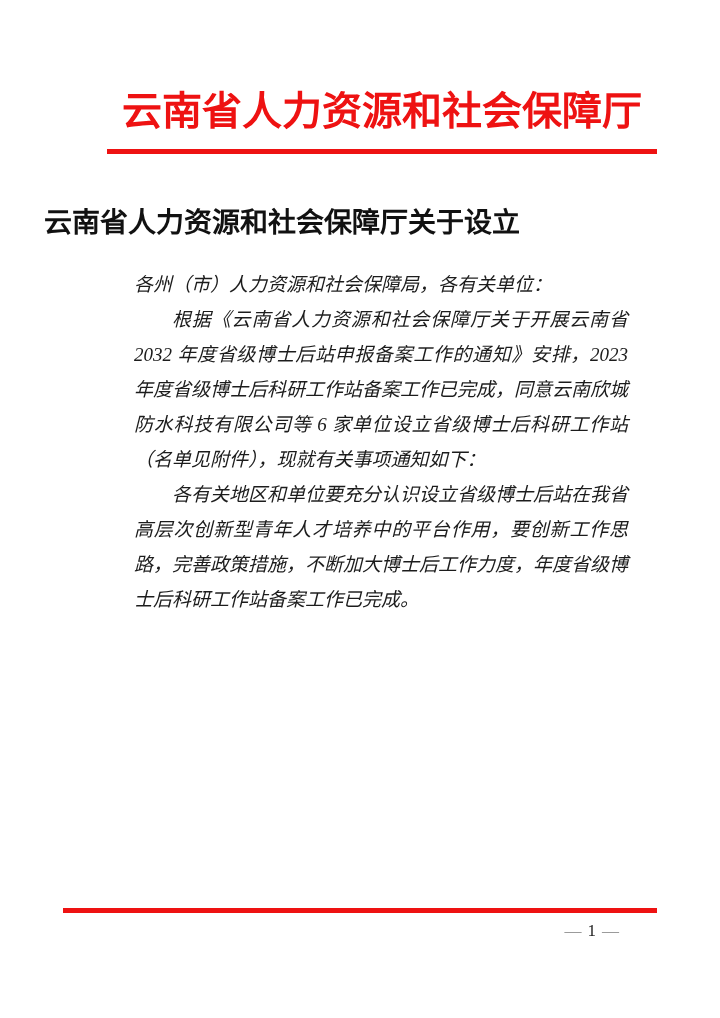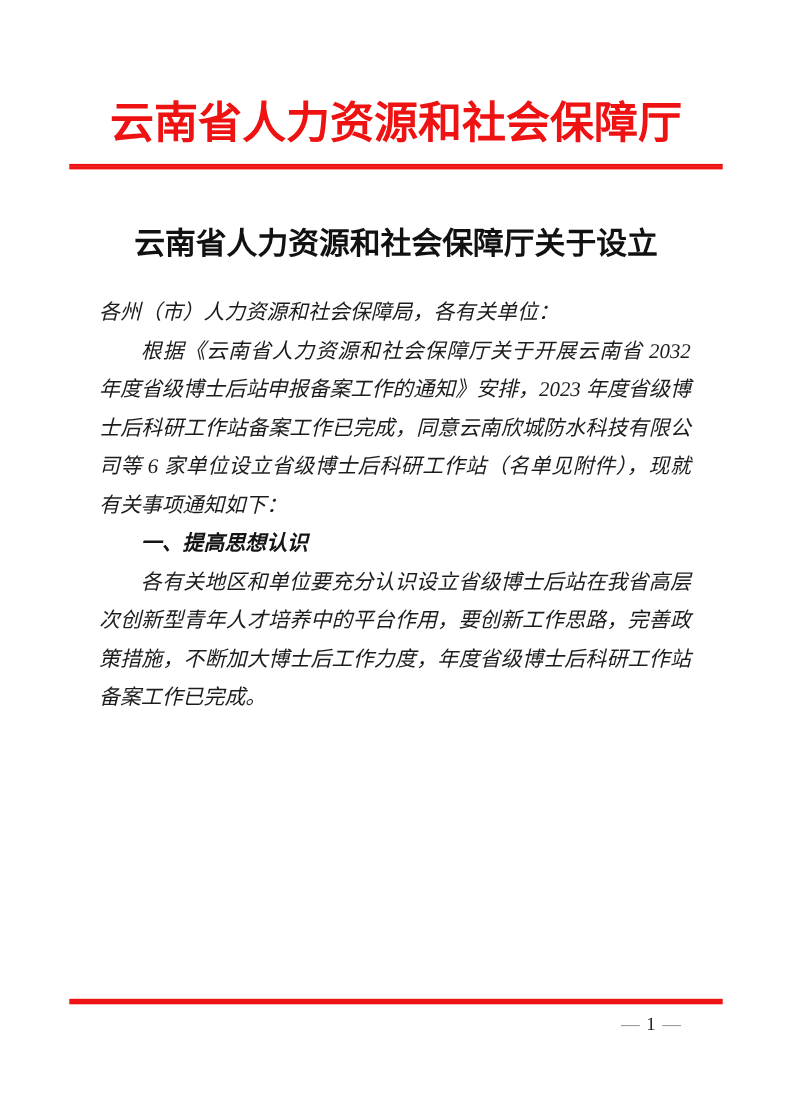--- a/index.html
+++ b/index.html
@@ -13,20 +13,21 @@
     width:720px;height:1018px;
     font-family:"Liberation Serif","DejaVu Serif",serif;
     color:var(--text);
     position:relative;
     overflow:hidden;
   }
   .page{
     width:720px;height:748px;
     background:#ffffff;
     position:relative;
+    padding-left:44px;
   }
   
   .masthead{
     padding-top:92px;
     text-align:center;
   }
   .masthead-title{
     color:var(--accent);
     font-size:40px;
     line-height:40px;
@@ -37,21 +38,21 @@
   
   .red-rule{
     margin:17px 63px 0 63px;
     height:2px;
     border-top:2px solid var(--accent);
     border-bottom:3px solid var(--accent);
   }
   
   .doc-title{
     margin-top:50px;
-    text-align:center;
+    text-align:left;
     font-weight:700;
     font-size:28px;
     line-height:38px;
     color:#111;
   }
   
   .doc-body{
     margin:25px 92px 0 90px;
     font-size:19px;
     line-height:35px;
@@ -108,21 +109,20 @@
 
   <div class="doc-title">
     <div>云南省人力资源和社会保障厅关于设立</div>
   </div>
 
   <div class="doc-body">
     <p class="salutation">各州（市）人力资源和社会保障局，各有关单位：</p>
 
     <p class="para">根据《云南省人力资源和社会保障厅关于开展云南省 2032 年度省级博士后站申报备案工作的通知》安排，2023 年度省级博士后科研工作站备案工作已完成，同意云南欣城防水科技有限公司等 6 家单位设立省级博士后科研工作站（名单见附件），现就有关事项通知如下：</p>
 
-    <p class="section-heading">一、提高思想认识</p>
 
     <p class="para">各有关地区和单位要充分认识设立省级博士后站在我省高层次创新型青年人才培养中的平台作用，要创新工作思路，完善政策措施，不断加大博士后工作力度，年度省级博士后科研工作站备案工作已完成。</p>
 
 
   </div>
 
   <div class="footer-rule"></div>
 
   <div class="page-number">
     <span class="dash">—</span><span>1</span><span class="dash">—</span>

